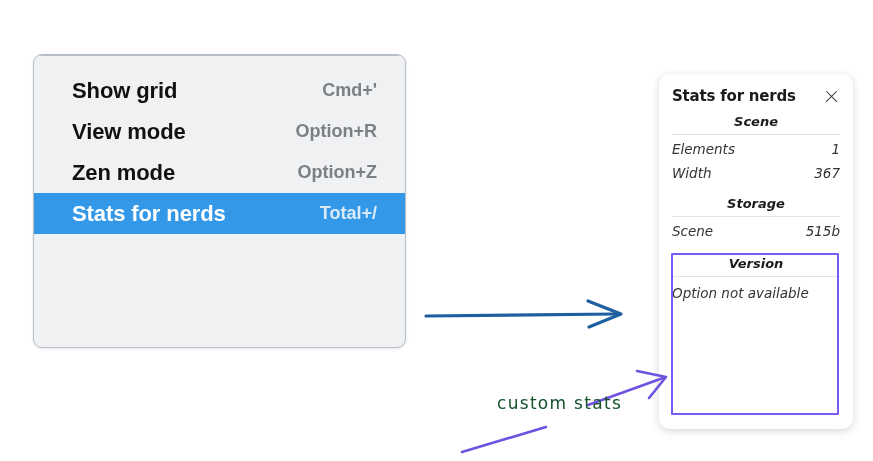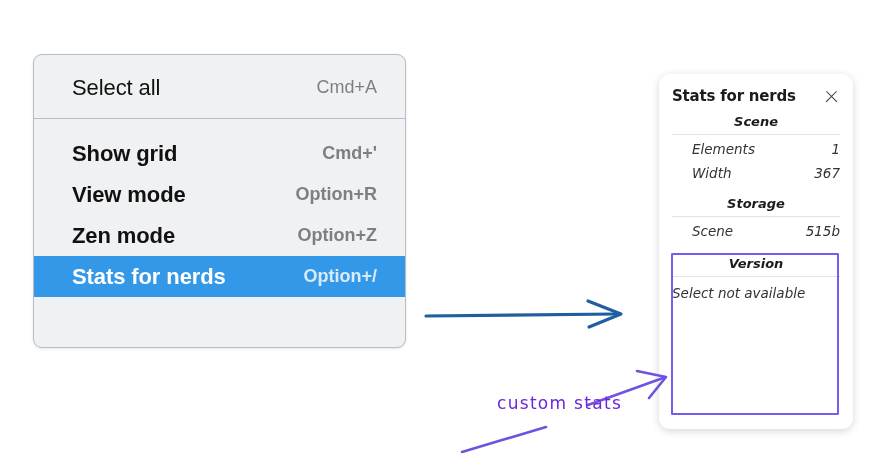--- a/index.html
+++ b/index.html
@@ -133,21 +133,20 @@
     background: #e3e3e6;
     margin: 0 0 3px 0;
   }
   .stat-row {
     display: flex;
     justify-content: space-between;
     font-size: 13.5px;
     color: #2a2a2e;
     padding: 4px 0 4px 0;
     line-height: 1.15;
-    margin-left: 20px;
   }
   .stat-row .k { color: #333338; }
   .stat-row .v { color: #333338; }
   .version-text {
     font-size: 13.5px;
     color: #333338;
     padding: 5px 0 2px 0;
     white-space: nowrap;
   }
 
@@ -170,55 +169,49 @@
     left: 0; top: 0;
     width: 873px; height: 461px;
     pointer-events: none;
   }
   .hand-label {
     position: absolute;
     left: 497px;
     top: 393px;
     font-family: "DejaVu Sans", sans-serif;
     font-size: 17px;
-    color: #6d28d9;
+    color: #14532d;
     letter-spacing: 1.3px;
     white-space: nowrap;
   }
 </style>
 </head>
 <body>
 
 <div id="context-menu">
 
-  <div class="menu-section top">
-    <div class="menu-item">
-      <span class="label">Select all</span>
-      <span class="shortcut">Cmd+A</span>
-    </div>
-  </div>
 
   <div class="menu-divider"></div>
 
   <div class="menu-section bottom">
     <div class="menu-item">
       <span class="label">Show grid</span>
       <span class="shortcut">Cmd+'</span>
     </div>
     <div class="menu-item">
       <span class="label">View mode</span>
       <span class="shortcut">Option+R</span>
     </div>
     <div class="menu-item">
       <span class="label">Zen mode</span>
       <span class="shortcut">Option+Z</span>
     </div>
     <div class="menu-item highlighted">
       <span class="label">Stats for nerds</span>
-      <span class="shortcut">Option+/</span>
+      <span class="shortcut">Total+/</span>
     </div>
   </div>
 </div>
 
 <div id="stats-panel">
   <div class="panel-header">
     <span class="panel-title">Stats for nerds</span>
     <span class="close-icon"></span>
   </div>
 
@@ -237,21 +230,21 @@
 
     <div class="section-heading" style="padding-top:11px;">Storage</div>
     <div class="hrule"></div>
     <div class="stat-row">
       <span class="k">Scene</span>
       <span class="v">515b</span>
     </div>
 
     <div class="section-heading" style="padding-top:12px;">Version</div>
     <div class="hrule"></div>
-    <div class="version-text">Select not available</div>
+    <div class="version-text">Option not available</div>
   </div>
 </div>
 
 <div id="annotation-box"></div>
 
 <svg id="annotations" viewBox="0 0 873 461">
 
   <g>
     <path d="M426 316 L616 314" stroke="#1f5fa0" stroke-width="3.2" stroke-linecap="round" fill="none"></path>
     <path d="M588 301 L621 314 L589 327" stroke="#1f5fa0" stroke-width="3.2" stroke-linecap="round" stroke-linejoin="round" fill="none"></path>

